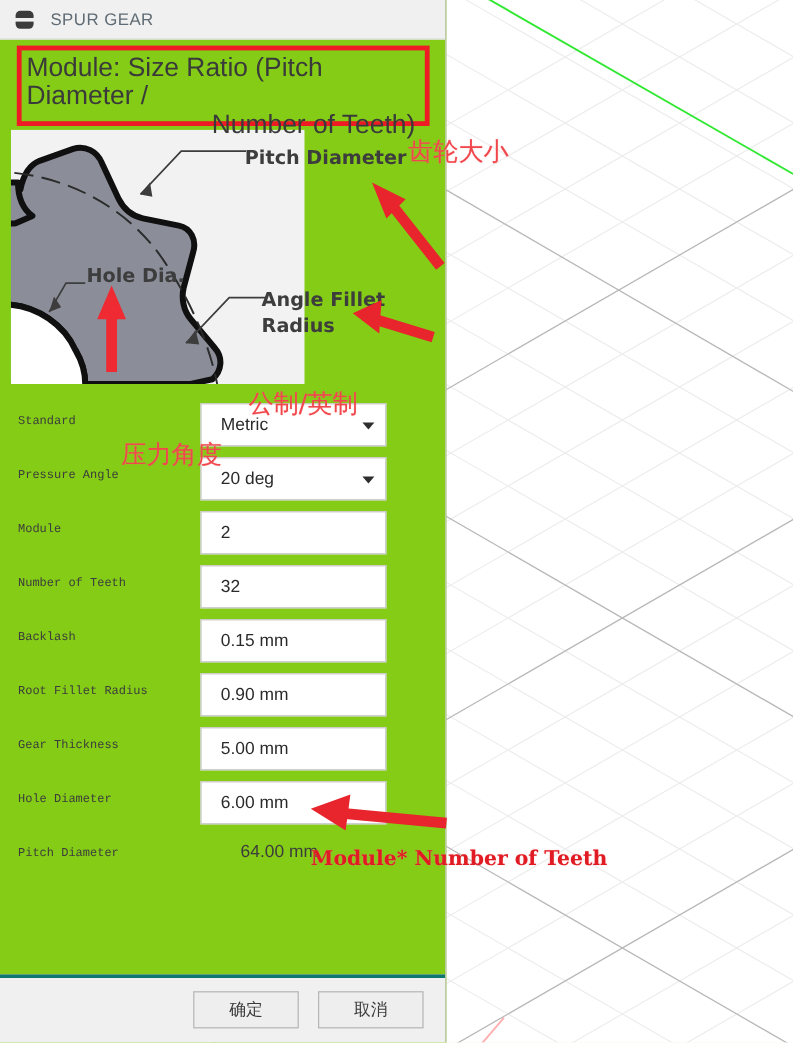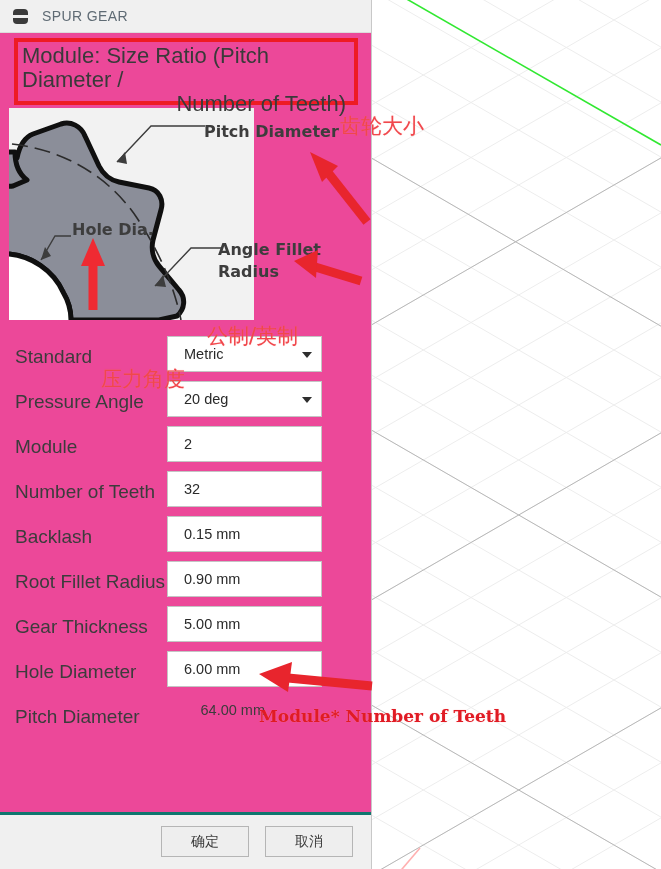--- a/index.html
+++ b/index.html
@@ -26,21 +26,21 @@
     z-index: 0;
   }
   #viewport svg { display: block; }
 
   
   #panel {
     position: absolute;
     left: 0; top: 0;
     width: 372px;
     height: 869px;
-    background: #ec4899;
+    background: #84cc16;
     border-right: 1px solid #c8c8c8;
     z-index: 10;
     overflow: hidden;
   }
 
   #panel-header {
     height: 33px;
     background: #f0f0f0;
     border-bottom: 1px solid #dcdcdc;
     display: flex;
@@ -97,23 +97,24 @@
   
   #form { position: absolute; left: 0; top: 336px; width: 372px; }
   .frow {
     position: relative;
     height: 45px;
   }
   .flabel {
     position: absolute;
     left: 15px;
     top: 10px;
-    font-size: 19px;
+    font-size: 10px;
     color: #3c3c3c;
     white-space: nowrap;
+    font-family: Liberation Mono, monospace;
   }
   .fctrl {
     position: absolute;
     left: 167px;
     top: 0px;
     width: 155px;
     height: 36px;
     background: #ffffff;
     border: 1px solid #c4c4c4;
     display: flex;

